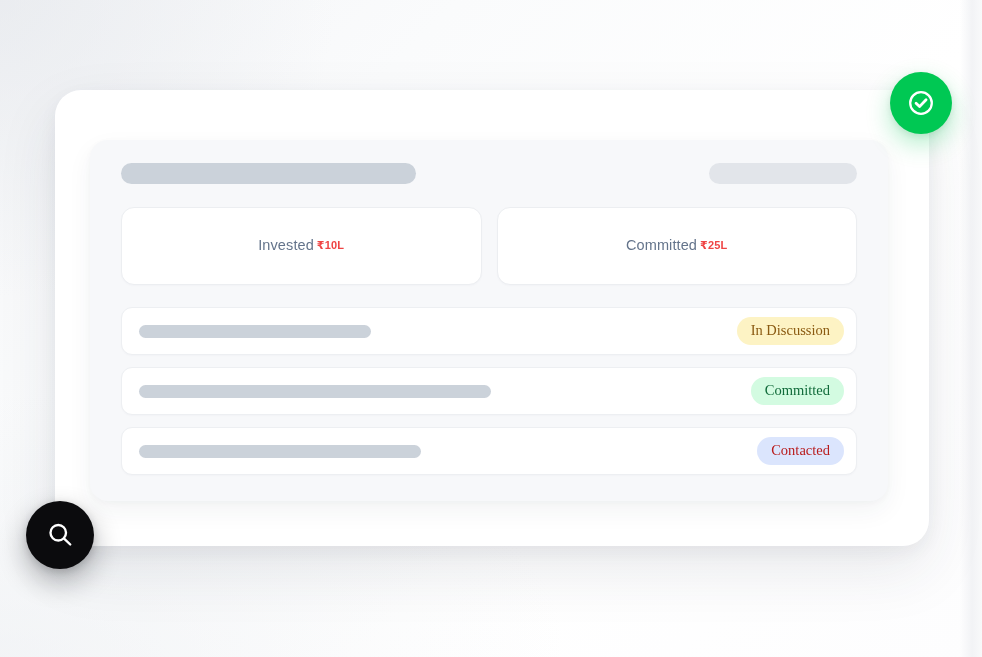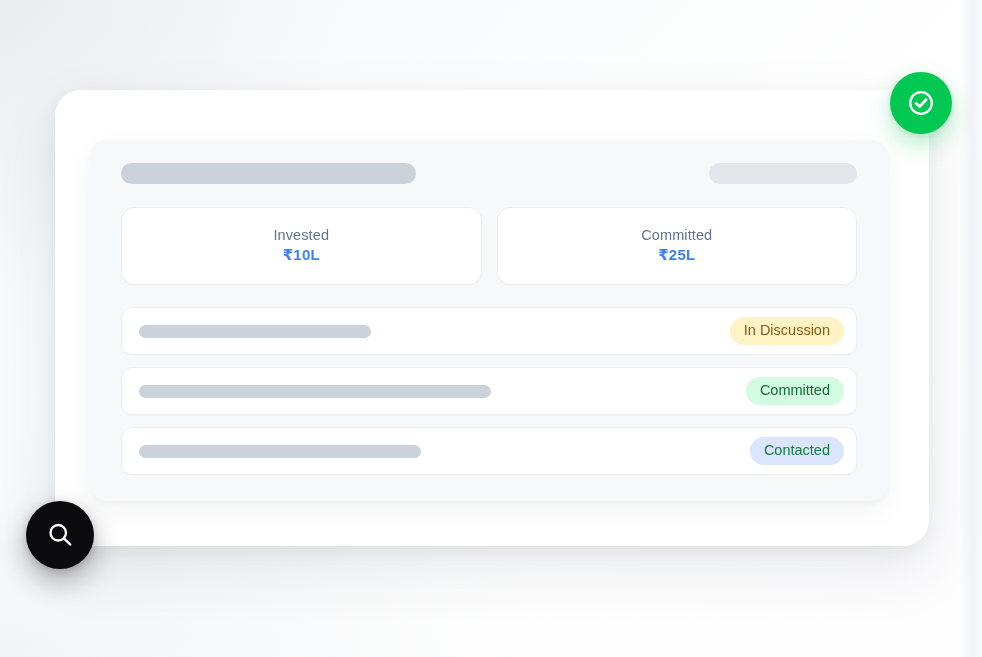--- a/index.html
+++ b/index.html
@@ -99,45 +99,46 @@
     gap: 15px;
     margin-bottom: 22px;
   }
   .stat-card {
     flex: 1 1 0;
     height: 78px;
     background: #ffffff;
     border: 1px solid #eceef1;
     border-radius: 13px;
     display: flex;
-    flex-direction: column;
+    flex-direction: row;
     align-items: center;
     justify-content: center;
     gap: 3px;
     box-shadow: 0 1px 2px rgba(40, 48, 66, 0.025);
   }
   .stat-label {
     font-size: 14.5px;
     color: #64748b;
     line-height: 1.1;
     letter-spacing: 0.1px;
   }
   .stat-value {
-    font-size: 15px;
+    font-size: 11px;
     font-weight: bold;
-    color: #3b82f6;
+    color: #ef4444;
     line-height: 1.2;
     letter-spacing: 0.2px;
   }
 
   
   .list-rows {
     display: flex;
     flex-direction: column;
     gap: 12px;
+    font-family: Liberation Serif, serif;
   }
   .list-row {
     height: 48px;
     background: #ffffff;
     border: 1px solid #edeff2;
     border-radius: 11px;
     display: flex;
     align-items: center;
     justify-content: space-between;
     padding: 0 12px 0 17px;
@@ -154,21 +155,21 @@
 
   .status-badge {
     font-size: 14.5px;
     padding: 6px 14px 7px 14px;
     border-radius: 14px;
     line-height: 1;
     white-space: nowrap;
   }
   .badge-discussion { background: #fdf3c4; color: #8a5a11; }
   .badge-committed  { background: #d3fbe1; color: #116b3a; }
-  .badge-contacted  { background: #dbe5fd; color: #15803d; }
+  .badge-contacted  { background: #dbe5fd; color: #b91c1c; }
 
   
   .float-badge {
     position: absolute;
     border-radius: 50%;
     display: flex;
     align-items: center;
     justify-content: center;
   }
   .badge-success {

